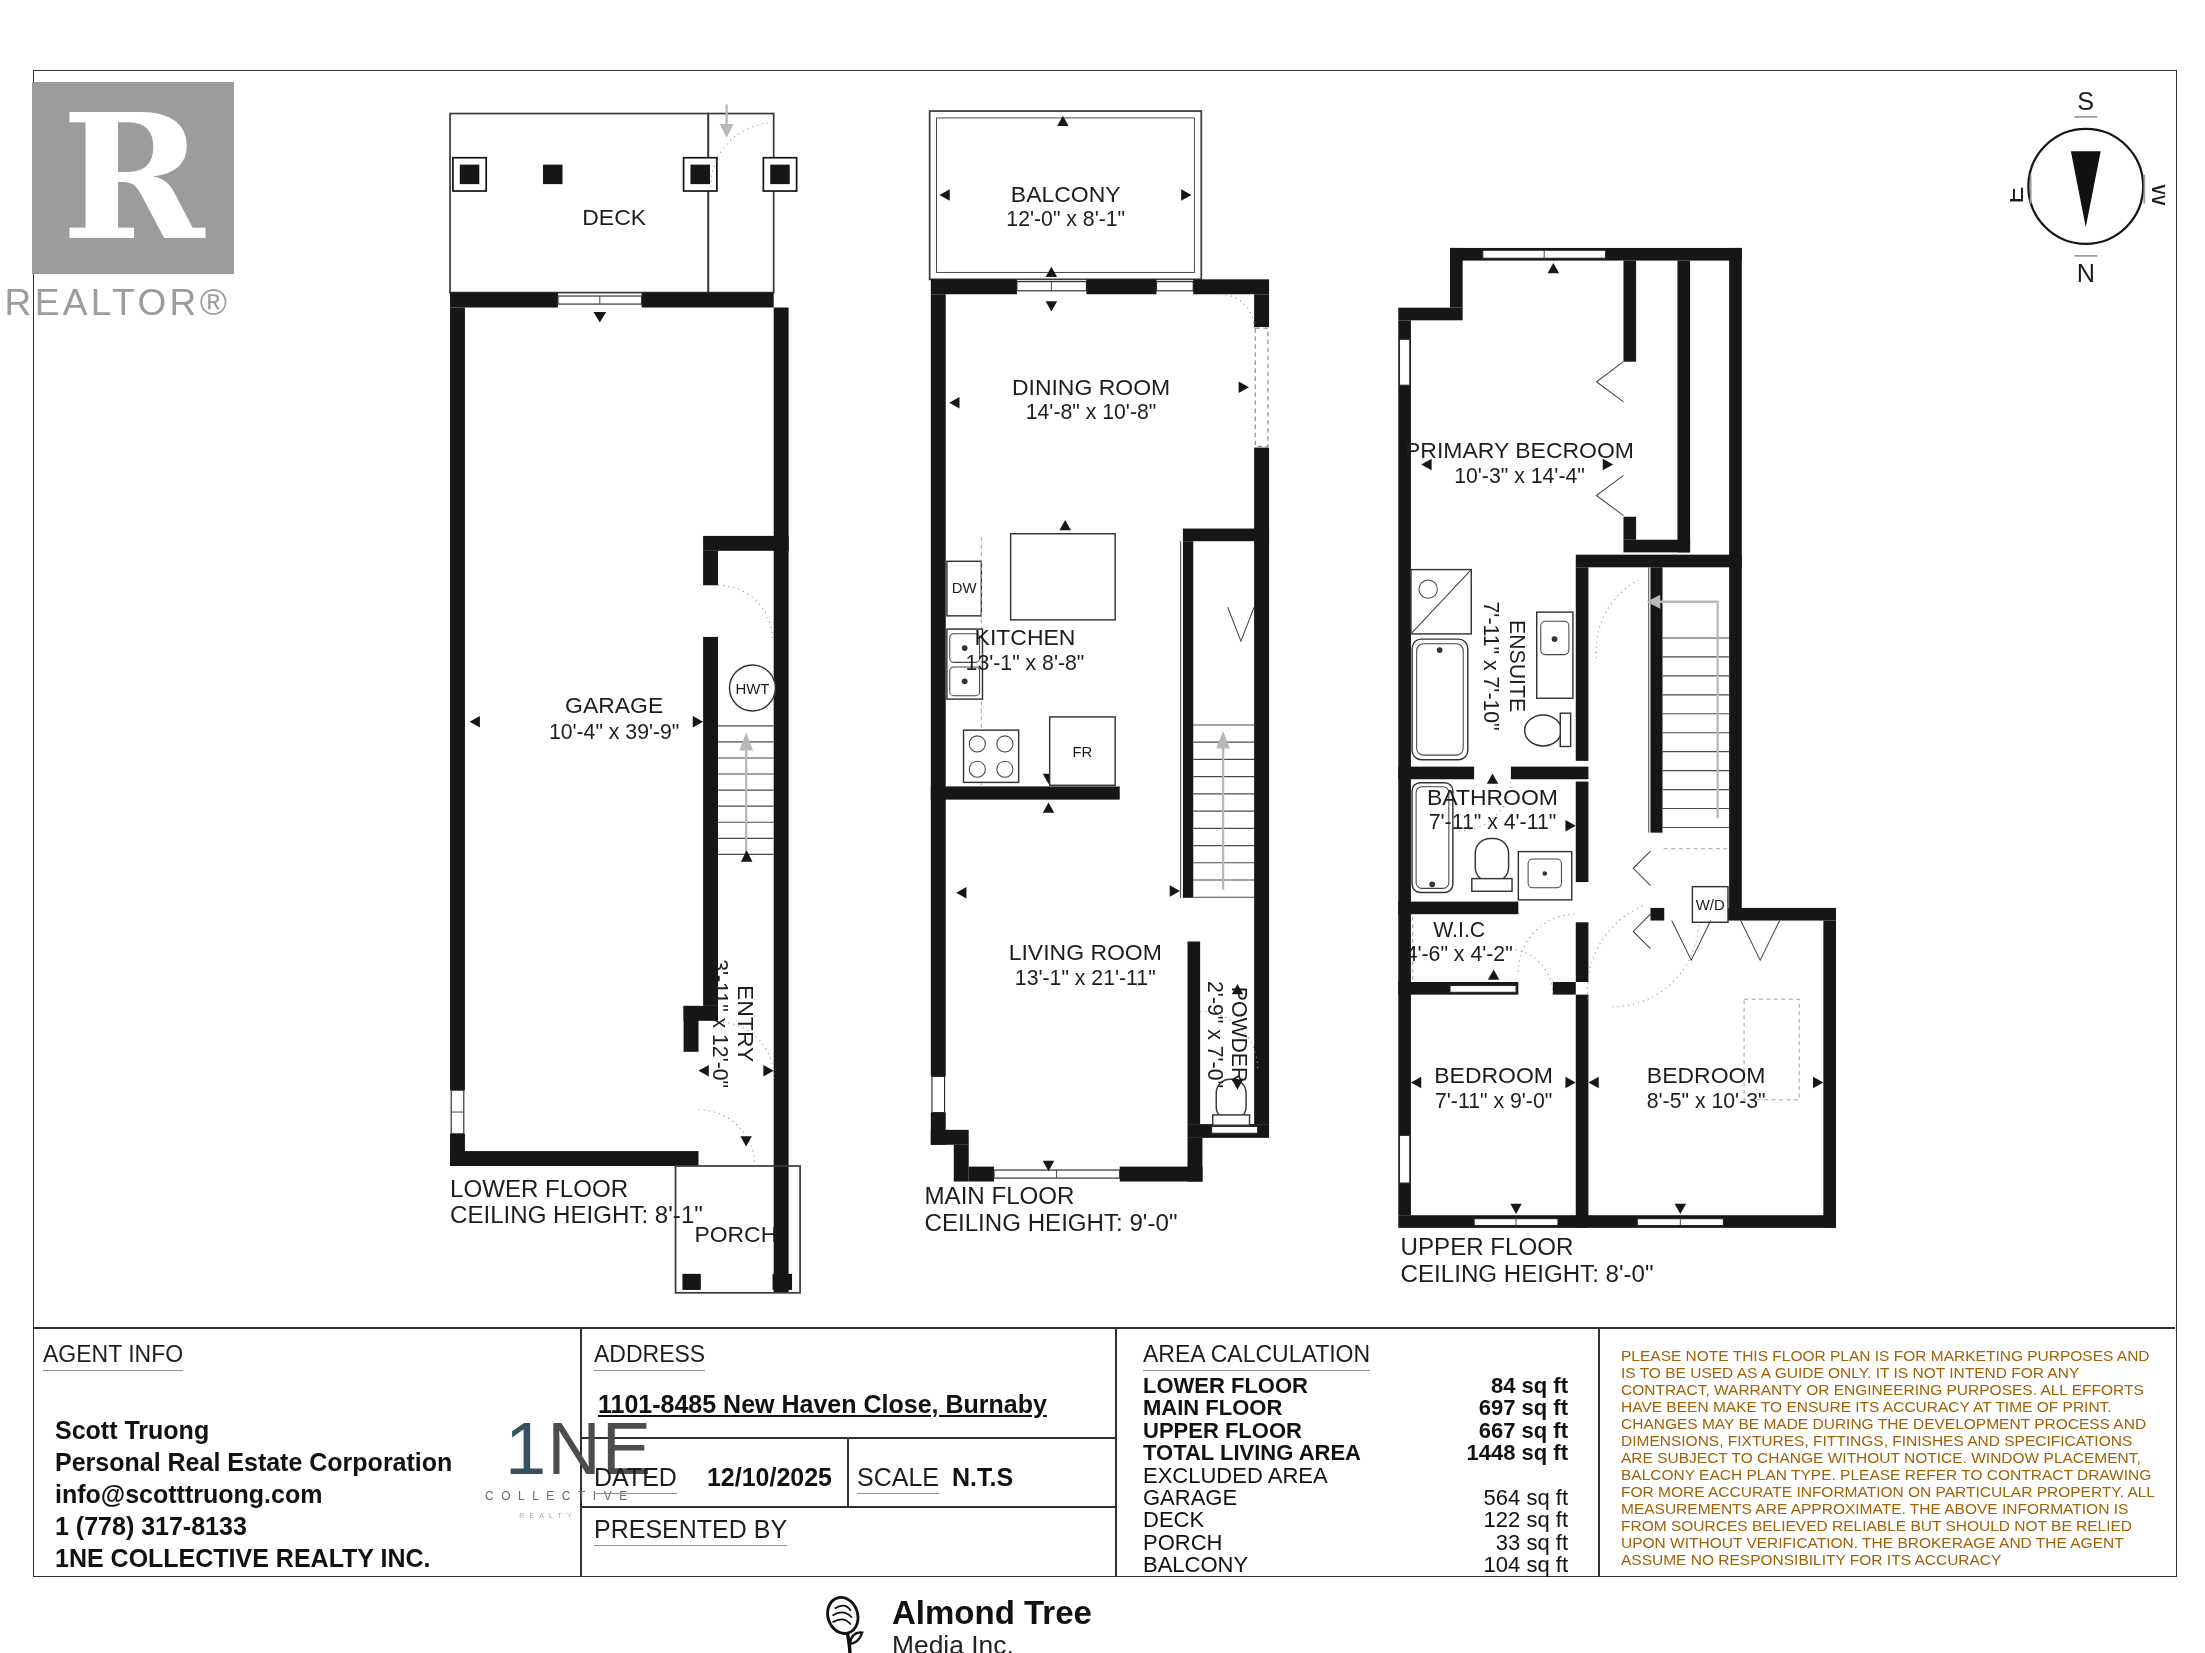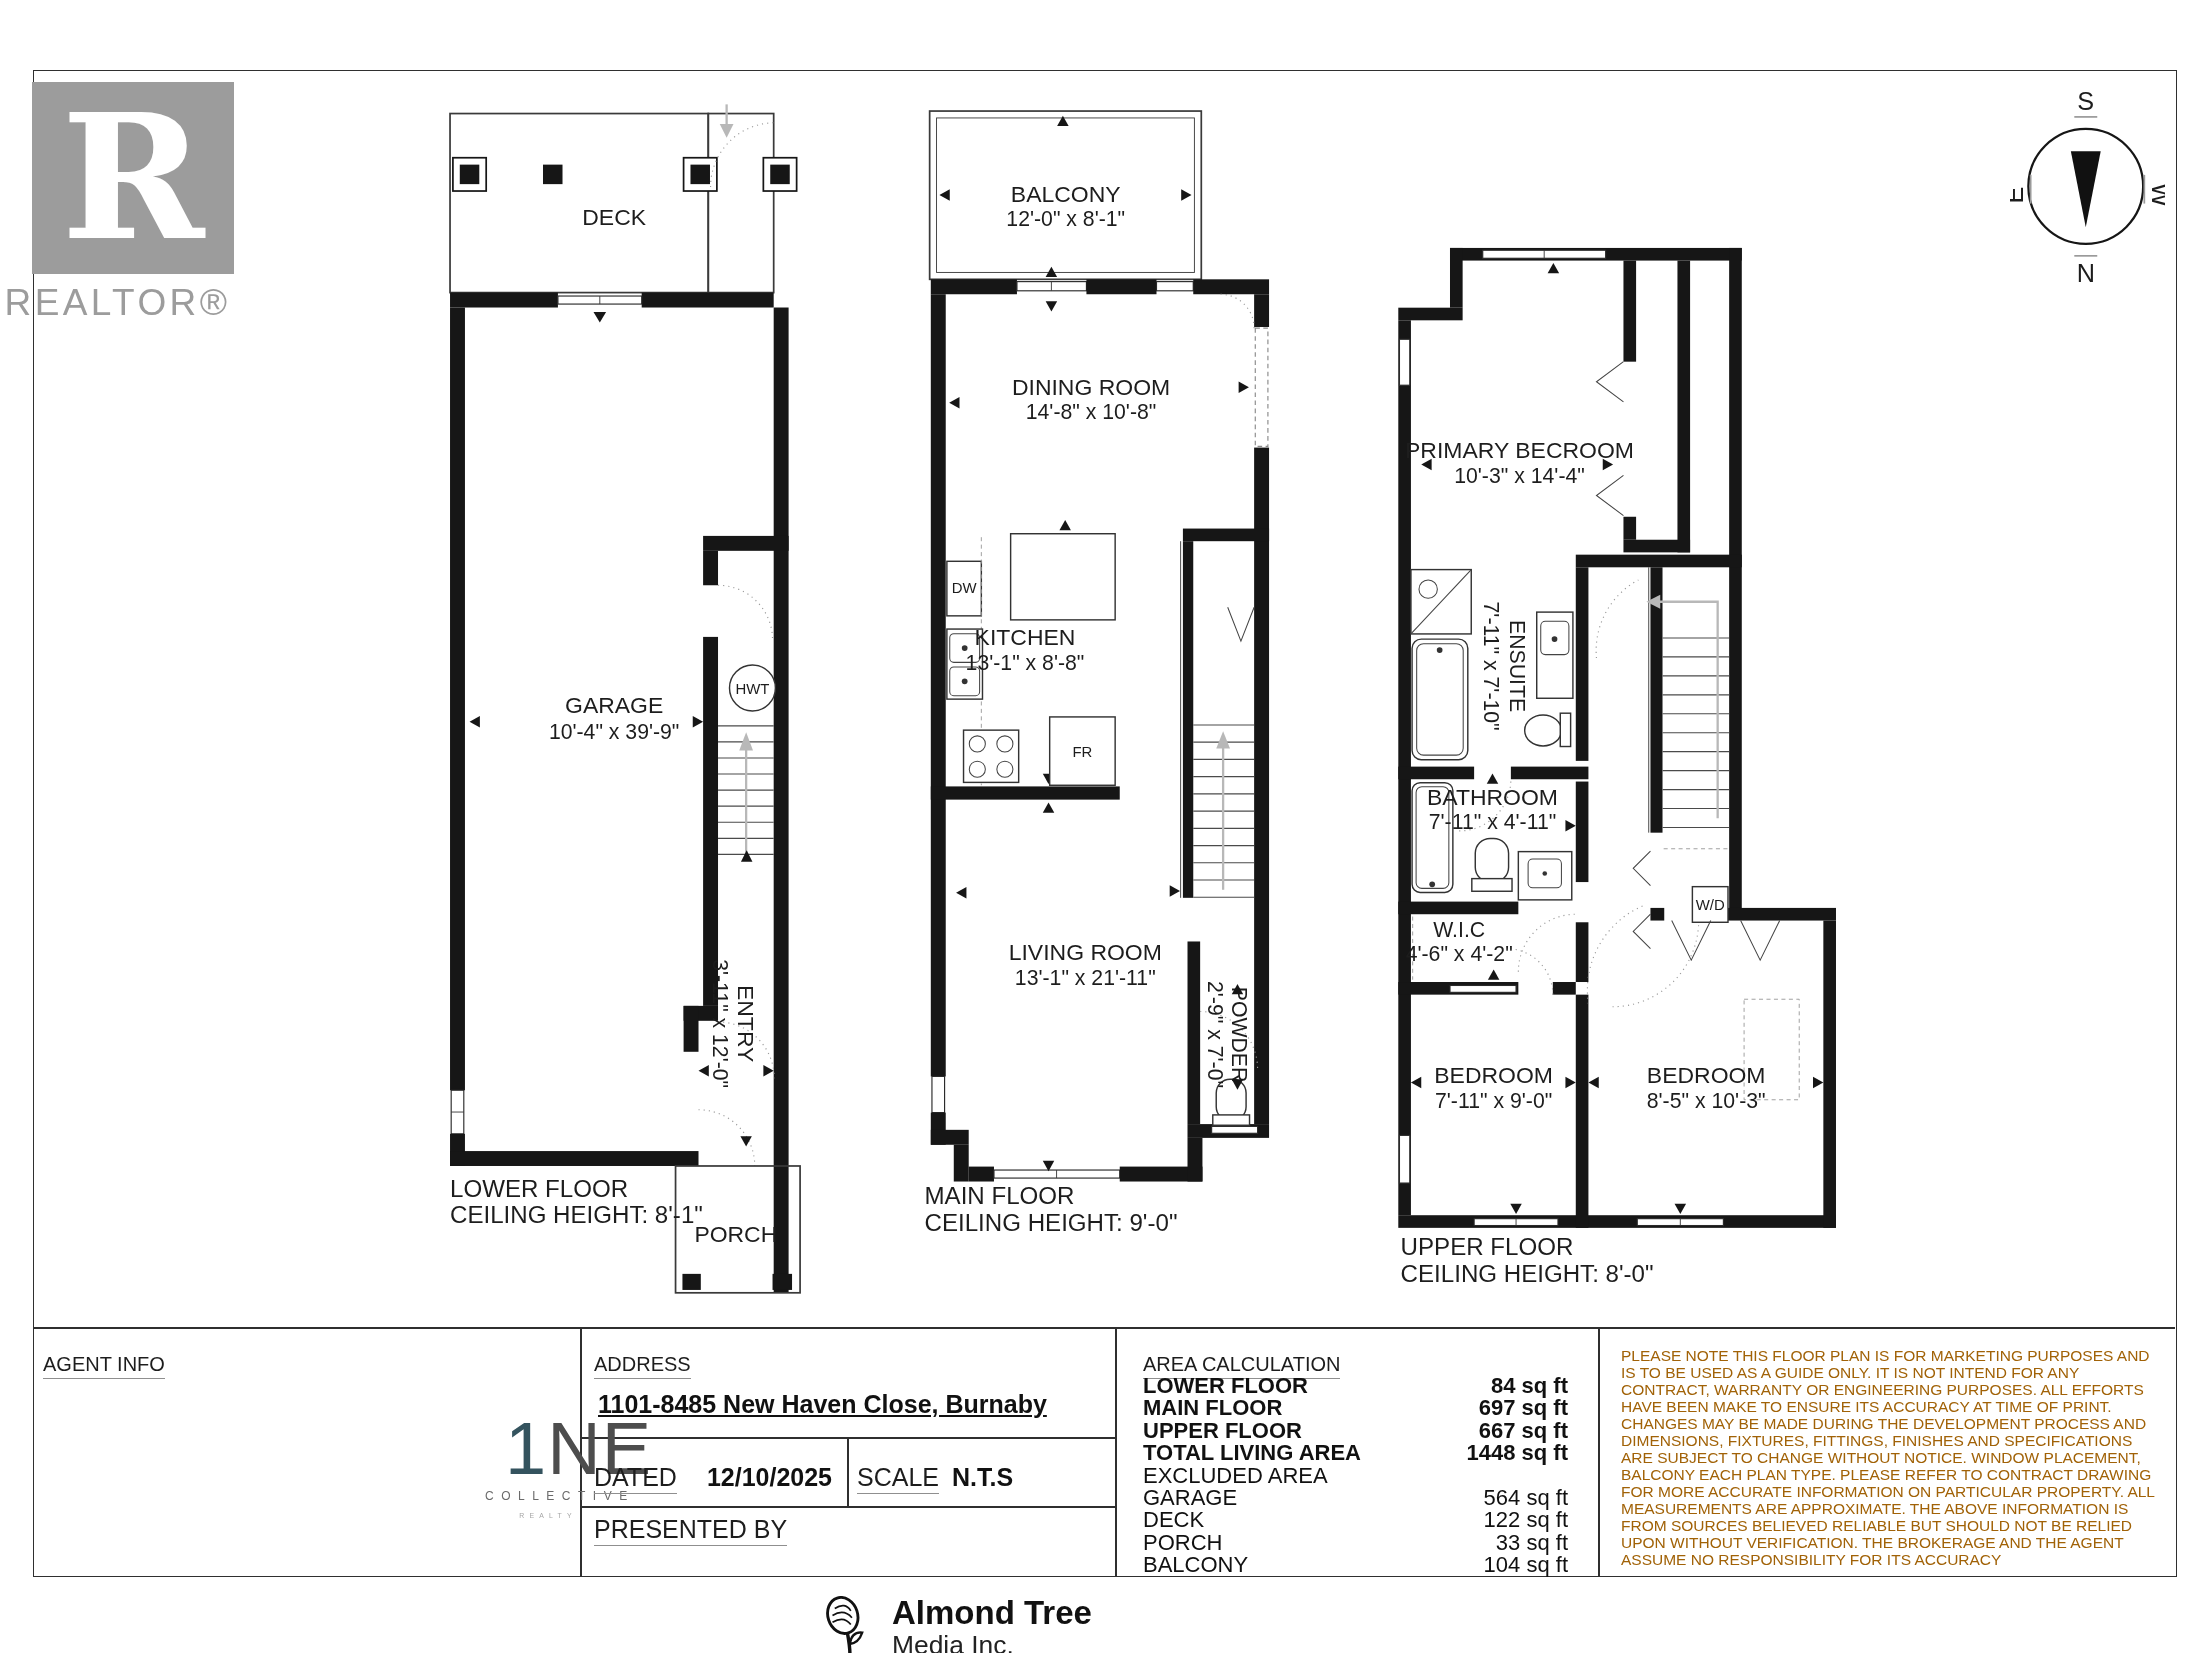--- a/index.html
+++ b/index.html
@@ -3,21 +3,21 @@
 <meta charset="utf-8">
 <style>
   html,body{margin:0;padding:0;background:#fff;}
   body{font-family:"Liberation Sans",sans-serif;color:#222;}
   #canvas{position:relative;width:2205px;height:1654px;background:#ffffff;overflow:hidden;}
   .abs{position:absolute;}
   
   .frame{border:1.7px solid #2f2f2f;}
   .vline{width:1.7px;background:#2f2f2f;}
   .hline{height:1.7px;background:#2f2f2f;}
-  .heading{font-size:20px;color:#1d1d1d;margin-top:12px;}
+  .heading{font-size:23px;color:#1d1d1d;}
   .heading span{border-bottom:1.7px double #8f8f8f;padding-bottom:2.9px;}
   .agent-lines{font-size:25px;font-weight:bold;line-height:32px;color:#111;}
   .addr-value{font-size:25px;font-weight:bold;color:#111;text-decoration:underline;}
   .kv-label{font-size:25px;color:#1d1d1d;}
   .kv-label span{border-bottom:1.7px double #8f8f8f;padding-bottom:2.3px;}
   .kv-value{font-size:25px;font-weight:bold;color:#111;}
   .area-rows{width:425px;}
   .area-row{display:flex;justify-content:space-between;font-size:22px;line-height:22.4px;color:#111;}
   .area-row.b{font-weight:bold;}
   .disclaimer{width:543px;font-size:15.5px;line-height:17px;color:#a16207;}
@@ -397,20 +397,27 @@
   <div class="abs vline" style="left:580px;top:1327px;height:250px;"></div>
   <div class="abs vline" style="left:1115px;top:1327px;height:250px;"></div>
   <div class="abs vline" style="left:1598px;top:1327px;height:250px;"></div>
   <div class="abs hline" style="left:580px;top:1437px;width:535px;"></div>
   <div class="abs hline" style="left:580px;top:1506px;width:535px;"></div>
   <div class="abs vline" style="left:847px;top:1437px;height:69px;"></div>
 
   <div class="abs heading" style="left:43px;top:1341px;">
     <span>AGENT INFO</span>
   </div>
+  <div class="abs agent-lines" style="left:55px;top:1414px;width:425px;">
+    <div>Scott Truong</div>
+    <div>Personal Real Estate Corporation</div>
+    <div>info@scotttruong.com</div>
+    <div>1 (778) 317-8133</div>
+    <div>1NE COLLECTIVE REALTY INC.</div>
+  </div>
   <div class="abs ne-logo" style="left:485px;top:1414px;">
     <div class="ne-big"><span class="one">1</span><span>NE</span></div>
     <div class="ne-coll">COLLECTIVE</div>
     <div class="ne-realty">REALTY</div>
   </div>
 
   <div class="abs heading" style="left:594px;top:1341px;">
     <span>ADDRESS</span>
   </div>
   <div class="abs addr-value" style="left:598px;top:1390px;width:511px;">1101-8485 New Haven Close, Burnaby</div>

